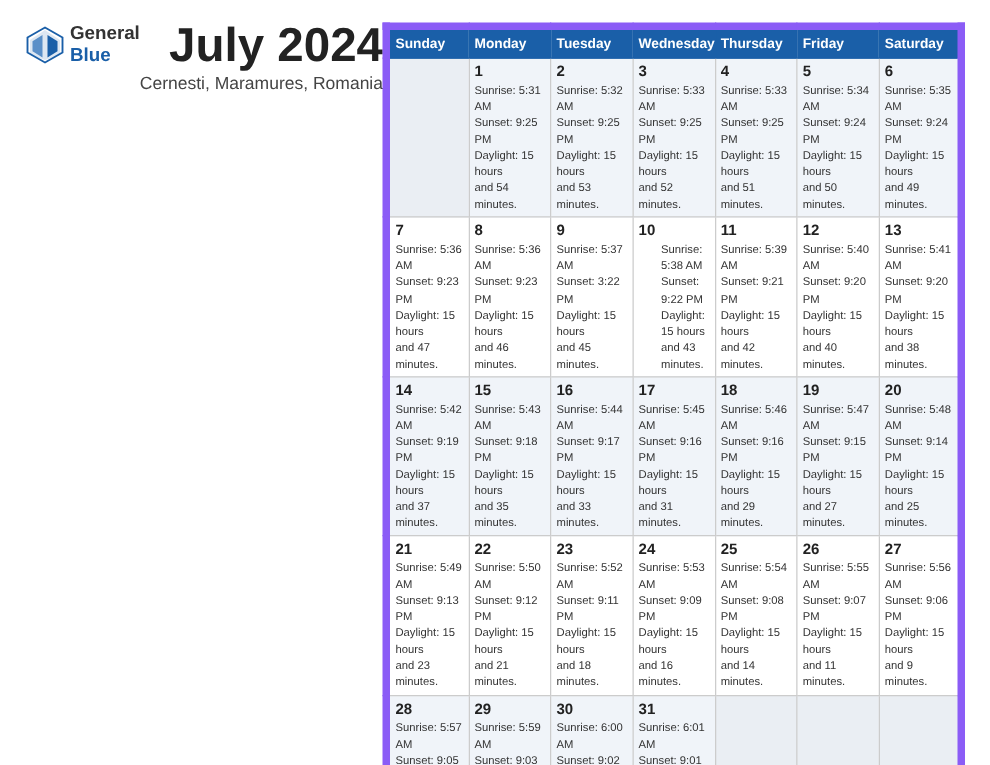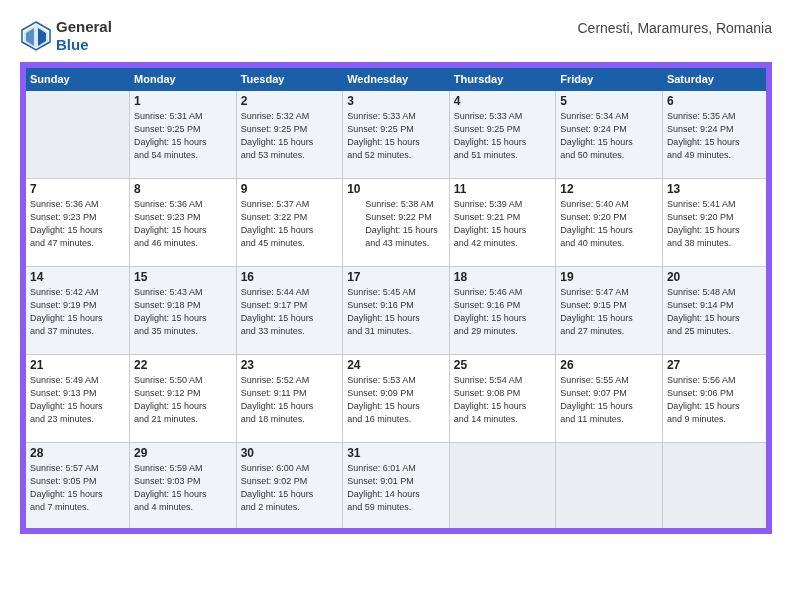--- a/index.html
+++ b/index.html
@@ -8,21 +8,20 @@
       height: 612px;
       font-family: Arial, sans-serif;
       background: #fff;
       overflow: hidden;
     }
     .page {
       width: 792px;
       height: 532px;
       padding: 18px 20px 10px 20px;
       display: flex;
-      flex-direction: column;
     }
     .header {
       display: flex;
       justify-content: space-between;
       align-items: flex-start;
       margin-bottom: 8px;
     }
     .logo {
       display: flex;
       align-items: center;
@@ -100,20 +99,21 @@
         <polygon points="16,2 30,10 30,22 16,30 2,22 2,10" fill="none" stroke="#1a5fa8" stroke-width="1.5"></polygon>
         <polygon points="18,8 26,13 26,21 18,26" fill="#1a5fa8"></polygon>
         <polygon points="14,8 6,13 6,21 14,26" fill="#5a8fc8"></polygon>
       </svg>
       <div>
         <span style="font-size:15px;font-weight:bold;color:#333;">General</span><br>
         <span style="font-size:15px;font-weight:bold;color:#1a5fa8;">Blue</span>
       </div>
     </div>
     <div class="title-area">
+      <div class="month-title">July 2024</div>
       <div class="subtitle">Cernesti, Maramures, Romania</div>
     </div>
   </div>
 
   <table class="calendar">
     <thead>
       <tr>
         <th>Sunday</th>
         <th>Monday</th>
         <th>Tuesday</th>

